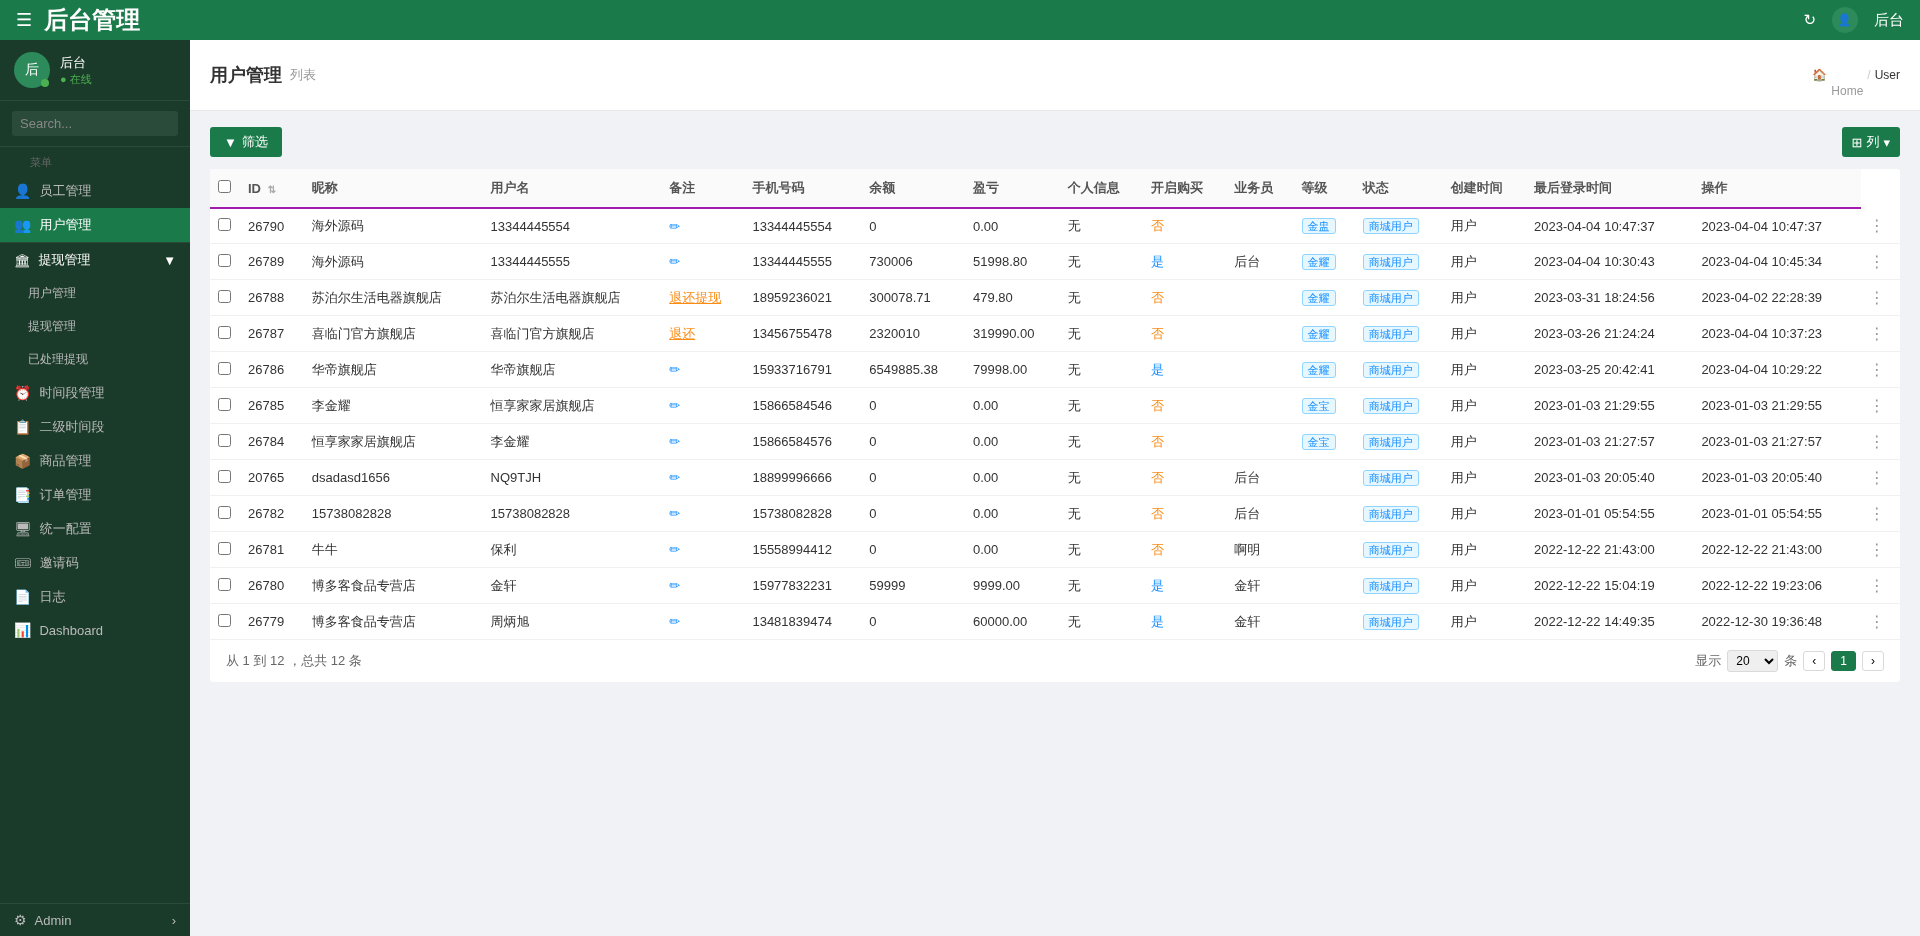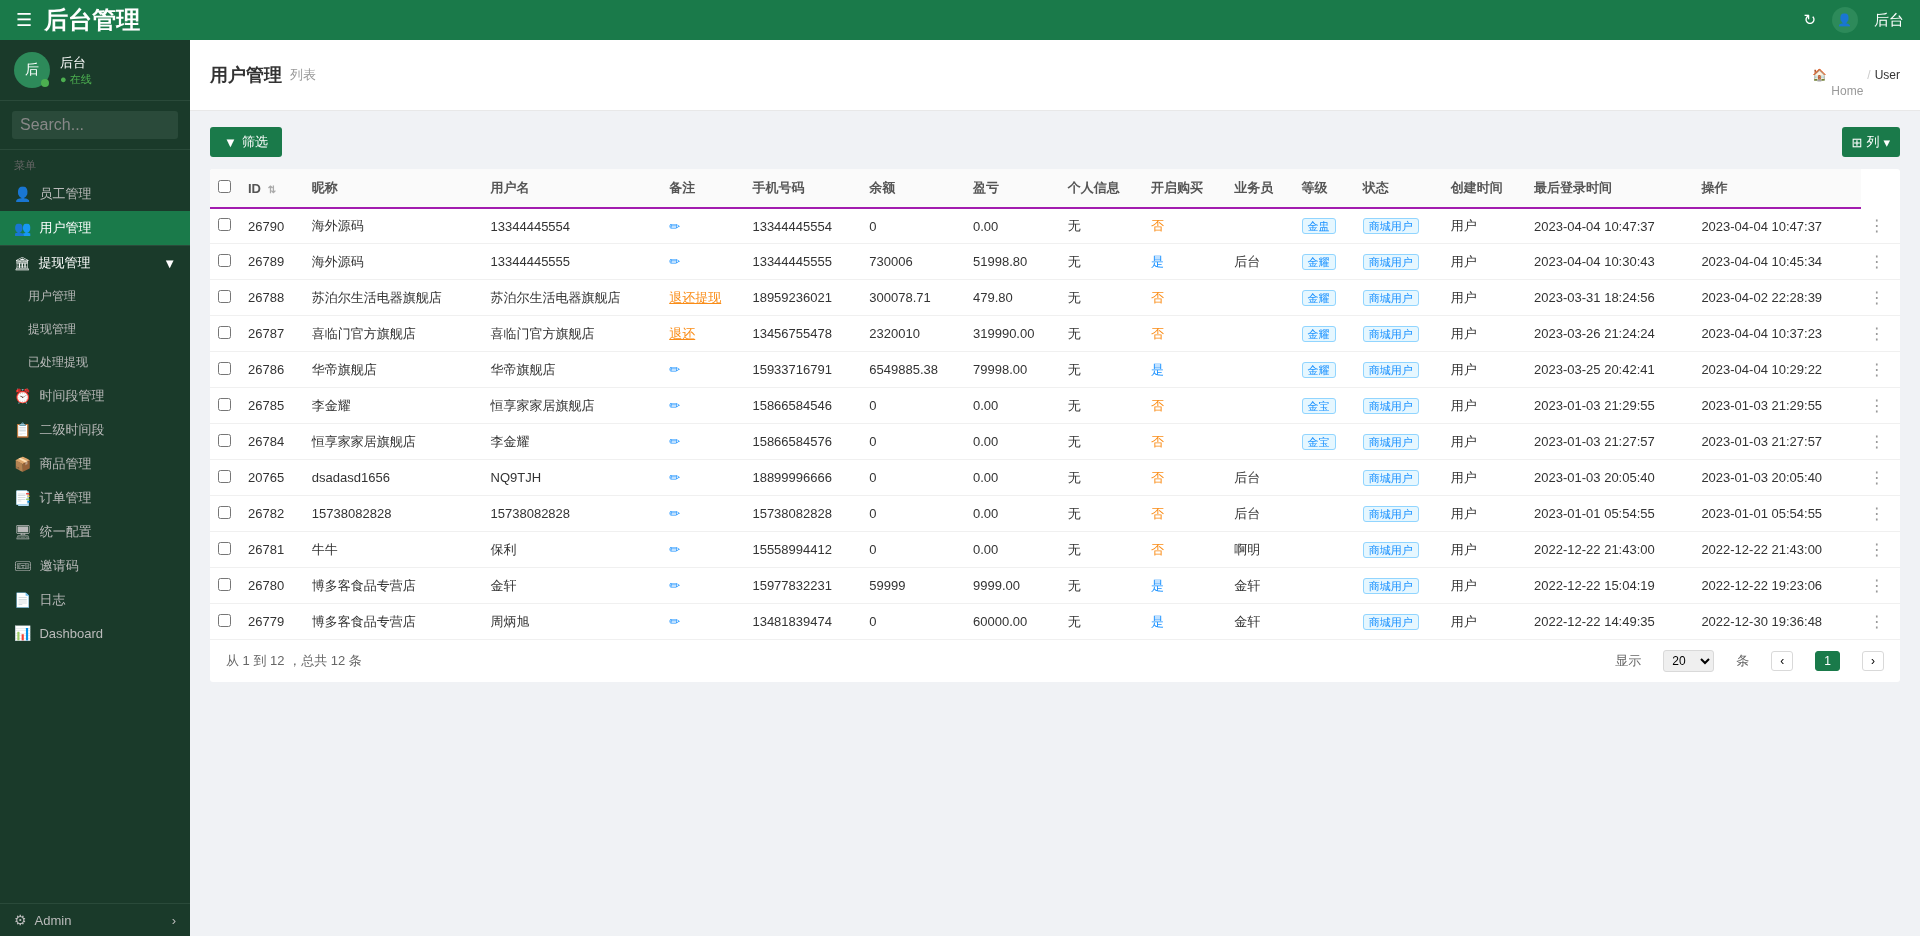--- a/index.html
+++ b/index.html
@@ -79,29 +79,29 @@
       padding: 10px 12px;
       border-bottom: 1px solid #2a4a3a;
     }
     .search-box input {
       width: 100%;
       background: #2a4a3a;
       border: none;
       border-radius: 3px;
       padding: 5px 8px;
       color: #eab308;
-      font-size: 16px;
+      font-size: 13px;
       outline: none;
     }
     .search-box input::placeholder { color: #888; }
 
     .menu-label {
       font-size: 11px;
       color: #666;
-      padding: 8px 14px 4px;
+      padding: 8px 30px 4px;
       text-transform: uppercase;
     }
     .menu-item {
       display: flex;
       align-items: center;
       gap: 8px;
       padding: 8px 14px;
       cursor: pointer;
       color: #bbb;
       font-size: 13px;
@@ -261,21 +261,21 @@
       display: flex;
       align-items: center;
       justify-content: space-between;
       font-size: 13px;
       color: #666;
     }
     .pagination-info { }
     .pagination-controls {
       display: flex;
       align-items: center;
-      gap: 22px;
+      gap: 6px;
     }
     .pagination-controls label { color: #666; }
     .page-size-select {
       border: 1px solid #d9d9d9;
       border-radius: 3px;
       padding: 2px 4px;
       font-size: 12px;
     }
     .page-btn {
       border: 1px solid #d9d9d9;

